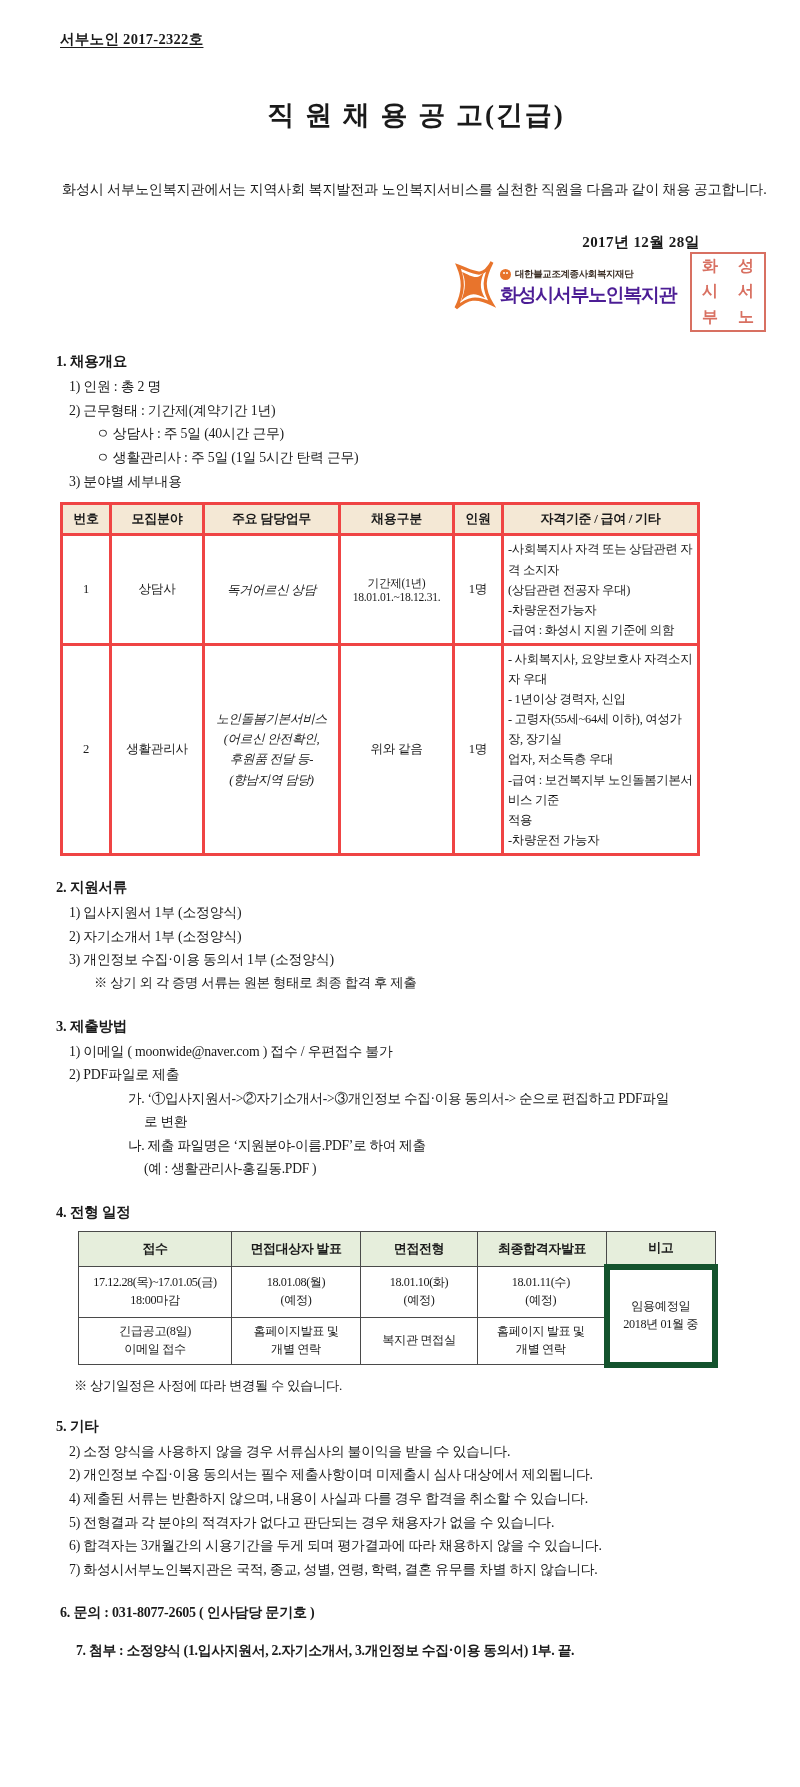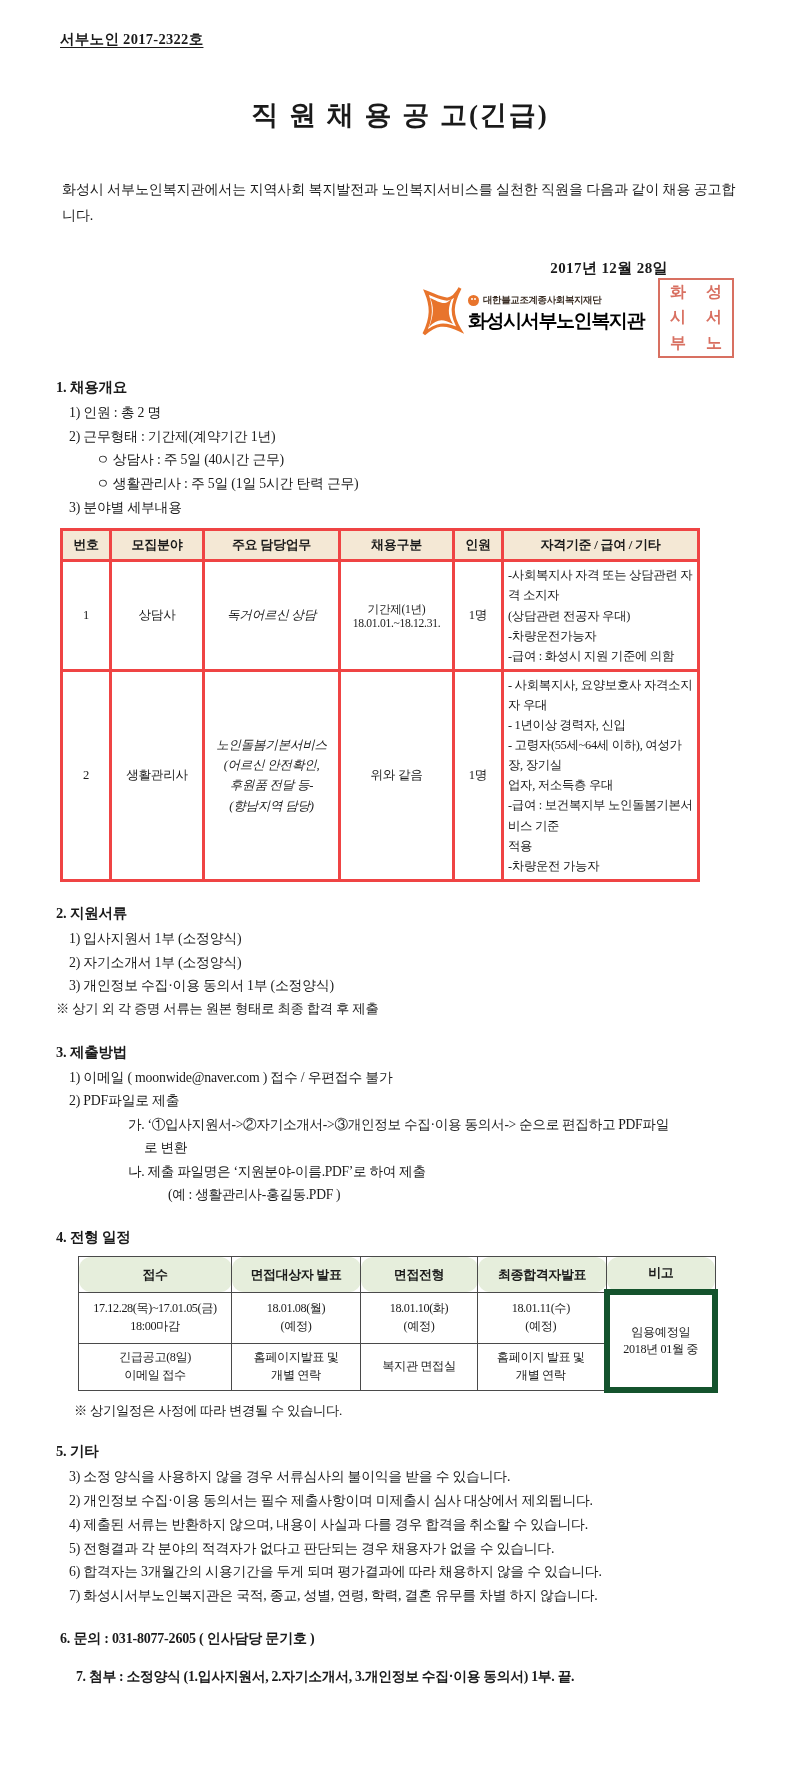--- a/index.html
+++ b/index.html
@@ -12,21 +12,21 @@
     min-height: 1787px;
     font-family: "Liberation Serif", "DejaVu Serif", serif;
     color: #1a1a1a;
     font-size: 13.5px;
     position: relative;
   }
   .page {
     width: 800px;
     min-height: 1787px;
     box-sizing: border-box;
-    padding: 26px 56px 18px 56px;
+    padding: 26px 24px 18px 56px;
     position: relative;
   }
 
   
   .doc-no {
     font-size: 14.5px;
     font-weight: bold;
     text-decoration: underline;
     text-underline-offset: 3px;
     letter-spacing: 0.3px;
@@ -98,21 +98,21 @@
     width: 2px; height: 2px;
     background: #fff;
     border-radius: 50%;
     top: 3.5px;
   }
   .logo-dot::before { left: 3px; }
   .logo-dot::after { right: 3px; }
   .logo-main-line {
     font-size: 19px;
     font-weight: bold;
-    color: #000000;
+    color: #4c1d95;
     letter-spacing: -1.4px;
     margin-top: 1px;
     font-family: "Liberation Sans", sans-serif;
   }
   .seal {
     position: absolute;
     right: 10px;
     top: -8px;
     width: 72px;
     height: 76px;
@@ -146,20 +146,21 @@
     font-size: 13.8px;
     letter-spacing: -0.2px;
   }
   .lv2 {
     margin-left: 40px;
     line-height: 1.72;
     font-size: 13.8px;
     letter-spacing: -0.2px;
   }
   .note-line {
+    margin-left: 38px;
     line-height: 1.7;
     font-size: 13.3px;
     letter-spacing: -0.2px;
   }
   .hang {
     margin-left: 72px;
     line-height: 1.72;
     font-size: 13.6px;
     letter-spacing: -0.3px;
   }
@@ -208,21 +209,20 @@
     border: 1px solid #4a4a4a;
     text-align: center;
     vertical-align: middle;
     padding: 4px 2px;
   }
   table.sched thead th {
     background: #e6eedc;
     font-weight: bold;
     font-size: 13px;
     height: 24px;
-    border-radius: 12px;
   }
   table.sched td { line-height: 1.45; }
   .sched-top td { height: 42px; border-bottom: 1px dashed #4a4a4a; }
   .sched-bot td { height: 38px; border-top: 1px dashed #4a4a4a; }
   .sched-top td.nb, .sched-bot td.nb { border: 6px solid #14532d; }
   .sched-note {
     margin: 9px 0 0 18px;
     font-size: 13.3px;
     letter-spacing: -0.3px;
   }
@@ -342,21 +342,21 @@
     <div class="note-line">※ 상기 외 각 증명 서류는 원본 형태로 최종 합격 후 제출</div>
   </div>
 
   <div class="sec">
     <div class="sec-h">3. 제출방법</div>
     <div class="lv1">1) 이메일 ( moonwide@naver.com ) 접수 / 우편접수 불가</div>
     <div class="lv1">2) PDF파일로 제출</div>
     <div class="hang">가. ‘①입사지원서-&gt;②자기소개서-&gt;③개인정보 수집·이용 동의서-&gt; 순으로 편집하고 PDF파일</div>
     <div class="hang" style="margin-left:88px">로 변환</div>
     <div class="hang">나. 제출 파일명은 ‘지원분야-이름.PDF’로 하여 제출</div>
-    <div class="hang" style="margin-left:112px">(예 : 생활관리사-홍길동.PDF )</div>
+    <div class="hang" style="margin-left:88px">(예 : 생활관리사-홍길동.PDF )</div>
   </div>
 
   <div class="sec">
     <div class="sec-h">4. 전형 일정</div>
     <table class="sched">
       <thead>
         <tr>
           <th style="width:148px">접수</th>
           <th style="width:124px">면접대상자 발표</th>
           <th style="width:112px">면접전형</th>
@@ -386,21 +386,21 @@
           <td style="white-space:pre-line">홈페이지 발표 및
 개별 연락</td>
         </tr>
       </tbody>
     </table>
     <div class="sched-note">※ 상기일정은 사정에 따라 변경될 수 있습니다.</div>
   </div>
 
   <div class="sec">
     <div class="sec-h">5. 기타</div>
-    <div class="lv1">3) 소정 양식을 사용하지 않을 경우 서류심사의 불이익을 받을 수 있습니다.</div>
+    <div class="lv1">2) 소정 양식을 사용하지 않을 경우 서류심사의 불이익을 받을 수 있습니다.</div>
     <div class="lv1">2) 개인정보 수집·이용 동의서는 필수 제출사항이며 미제출시 심사 대상에서 제외됩니다.</div>
     <div class="lv1">4) 제출된 서류는 반환하지 않으며, 내용이 사실과 다를 경우 합격을 취소할 수 있습니다.</div>
     <div class="lv1">5) 전형결과 각 분야의 적격자가 없다고 판단되는 경우 채용자가 없을 수 있습니다.</div>
     <div class="lv1">6) 합격자는 3개월간의 시용기간을 두게 되며 평가결과에 따라 채용하지 않을 수 있습니다.</div>
     <div class="lv1">7) 화성시서부노인복지관은 국적, 종교, 성별, 연령, 학력, 결혼 유무를 차별 하지 않습니다.</div>
   </div>
 
   <div class="tail">6. 문의 : 031-8077-2605 ( 인사담당 문기호 )</div>
 
   <div class="tail-2">7. 첨부 : 소정양식 (1.입사지원서, 2.자기소개서, 3.개인정보 수집·이용 동의서) 1부.   끝.</div>

